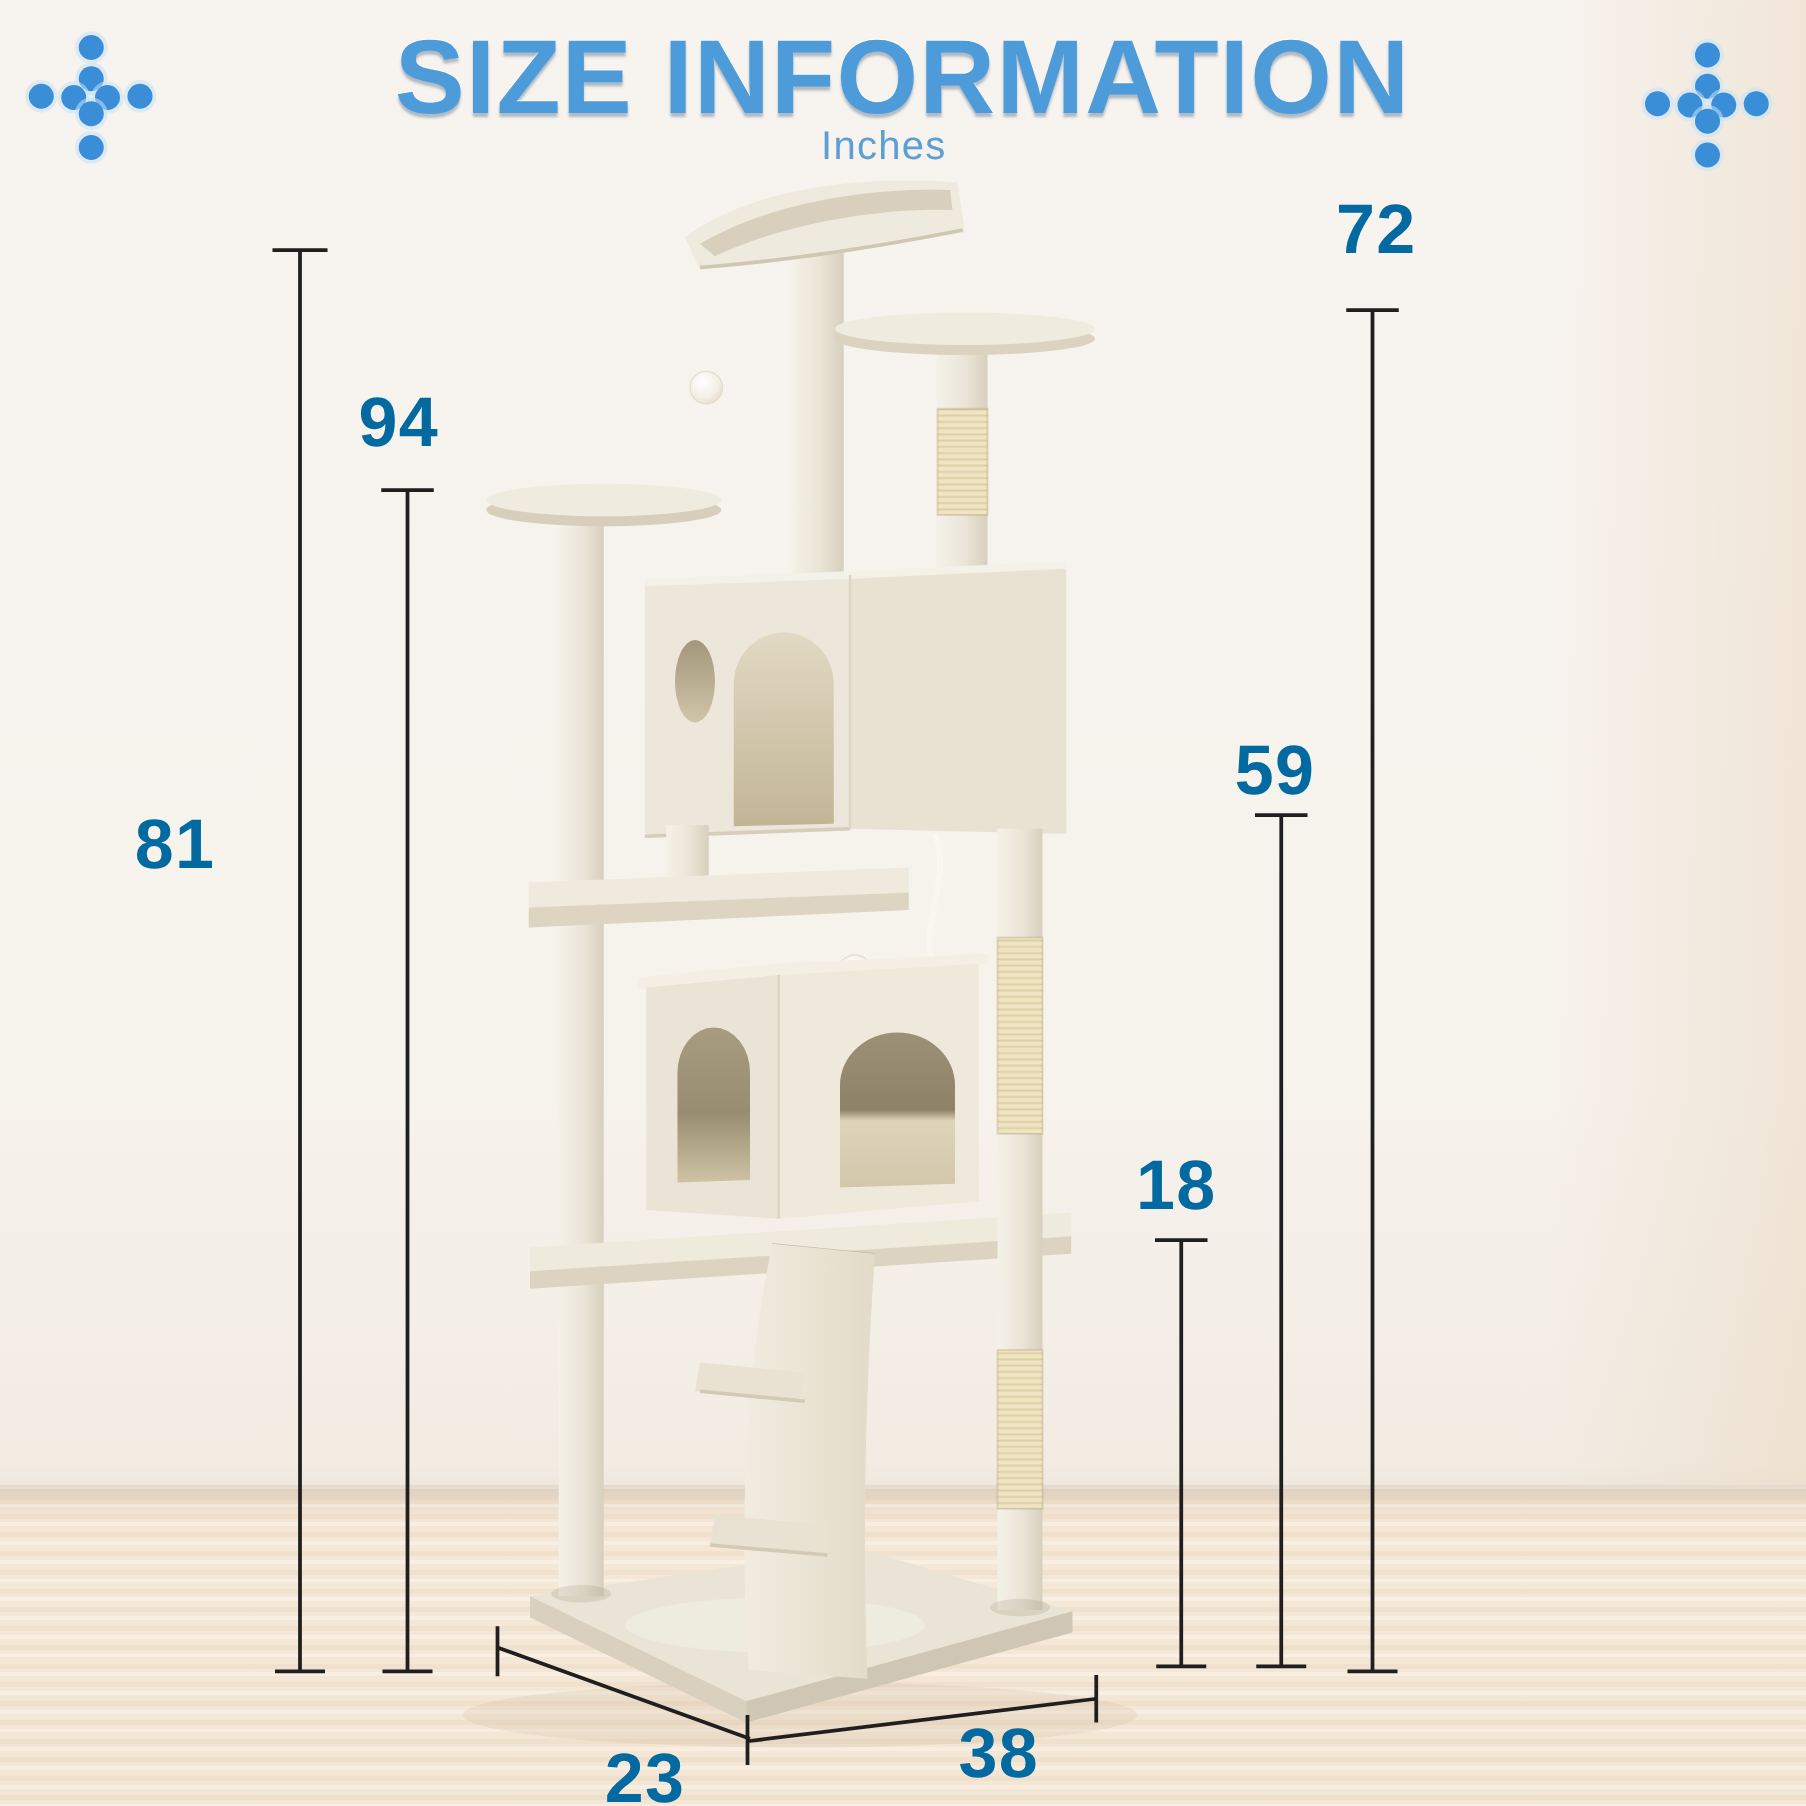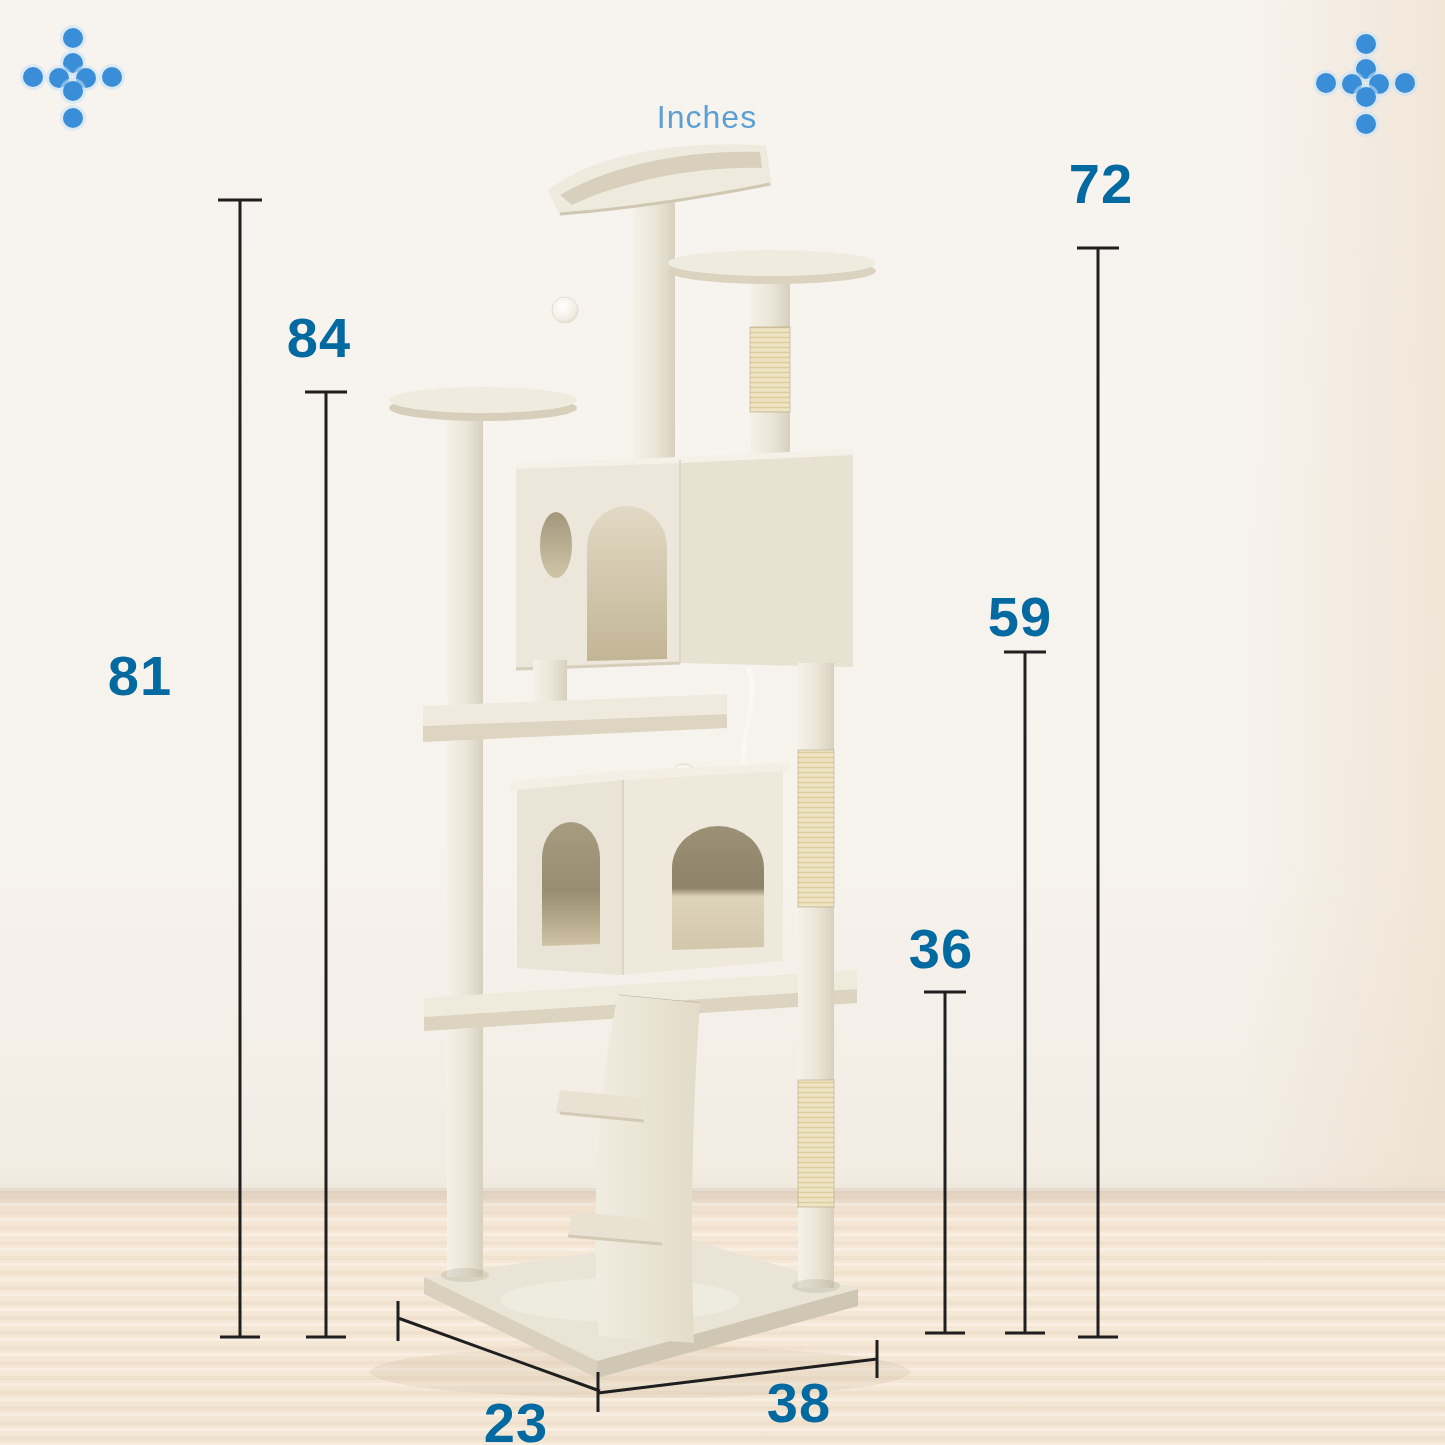--- a/index.html
+++ b/index.html
@@ -83,20 +83,21 @@
     <span class="dot d1"></span>
     <span class="dot d2"></span>
     <span class="dot d3"></span>
     <span class="dot d4"></span>
     <span class="dot d5"></span>
     <span class="dot d6"></span>
     <span class="dot d7"></span>
     <span class="dot d8"></span>
   </div>
 
+  <h1 class="title">SIZE INFORMATION</h1>
   <div class="subtitle">Inches</div>
 
   <svg class="layer" width="1445" height="1445" viewBox="0 0 1445 1445">
     <defs>
       <linearGradient id="post" x1="0" y1="0" x2="1" y2="0">
         <stop offset="0" stop-color="#f4f1e8"></stop>
           <stop offset=".55" stop-color="#eae5d7"></stop>
           <stop offset="1" stop-color="#d8d0be"></stop>
       </linearGradient>
       <linearGradient id="rampG" x1="0" y1="0" x2="1" y2="0">
@@ -248,20 +249,20 @@
     </g>
     <g>
       <path d="M398,1301 V1341 M398,1318 L600,1391 M598,1372 V1412"></path>
     </g>
     <g>
       <path d="M598,1393 L877,1359 M877,1340 V1378"></path>
     </g>
   </svg>
 
   <div class="dim-label lbl-81">81</div>
-  <div class="dim-label lbl-63">84</div>
+  <div class="dim-label lbl-63">94</div>
   <div class="dim-label lbl-72">72</div>
   <div class="dim-label lbl-59">59</div>
-  <div class="dim-label lbl-36">36</div>
+  <div class="dim-label lbl-36">18</div>
   <div class="dim-label lbl-23">23</div>
   <div class="dim-label lbl-21">38</div>
 
 </div>
 
 </body></html>

